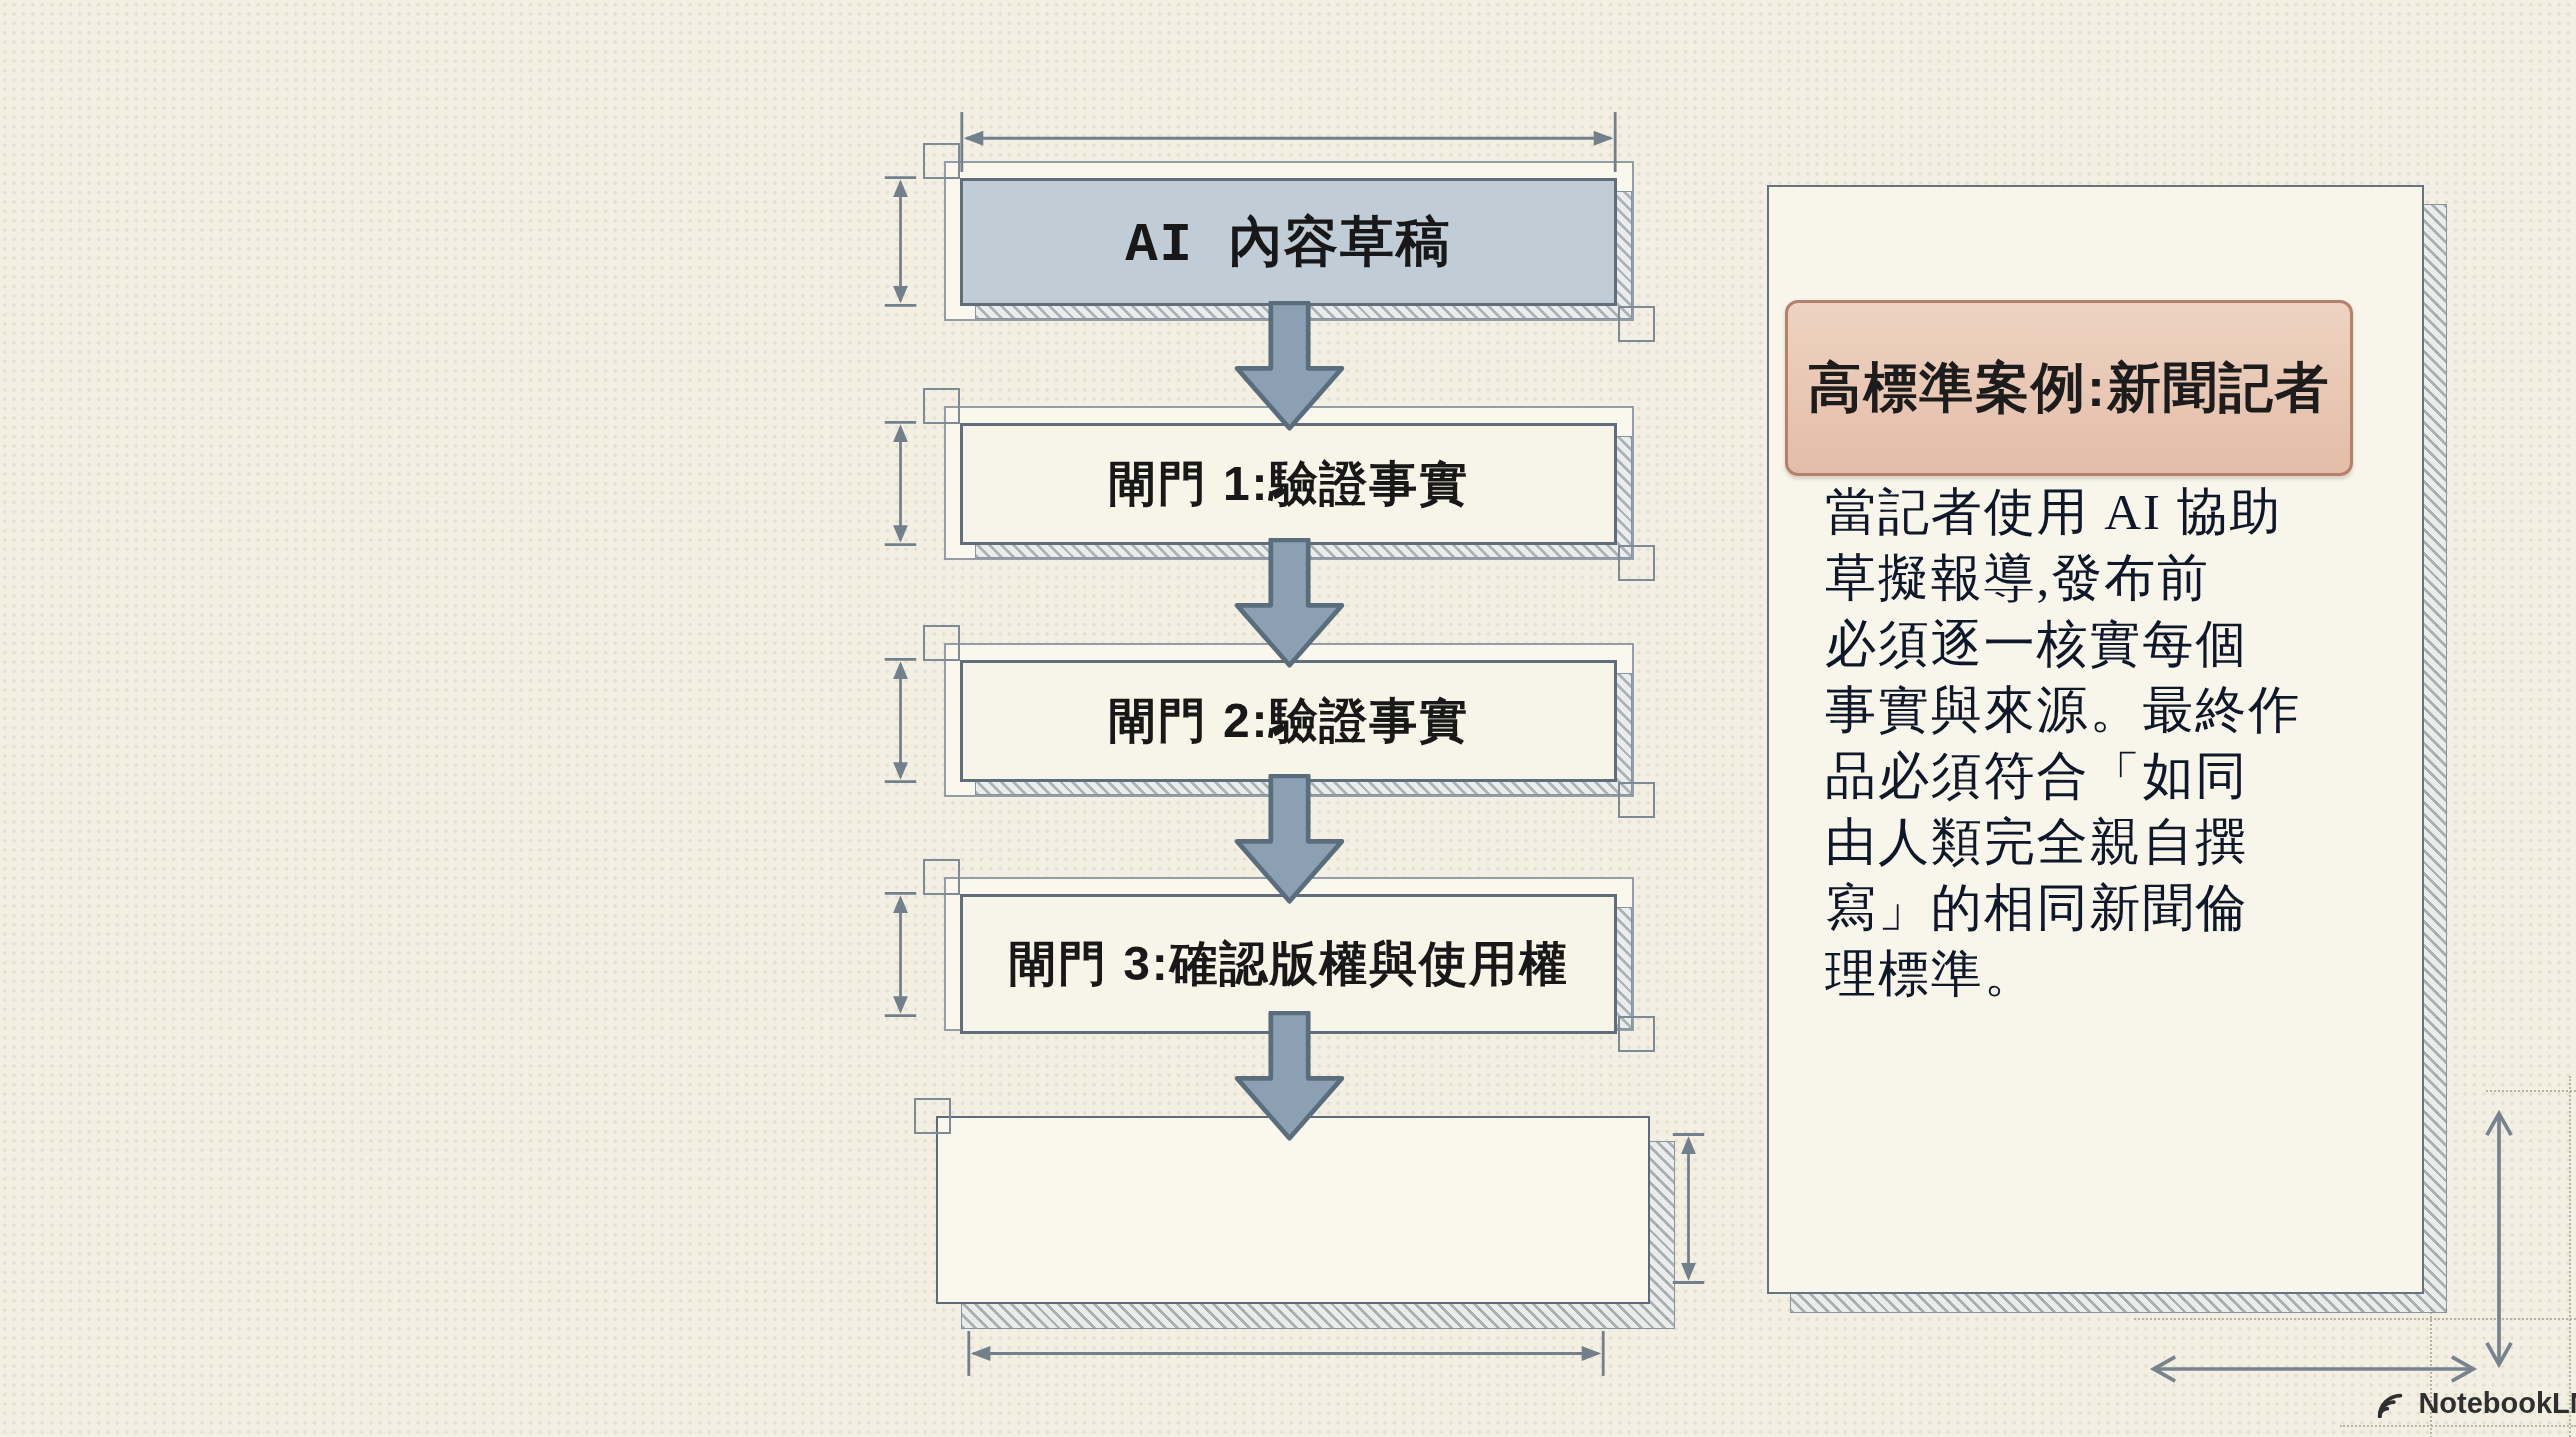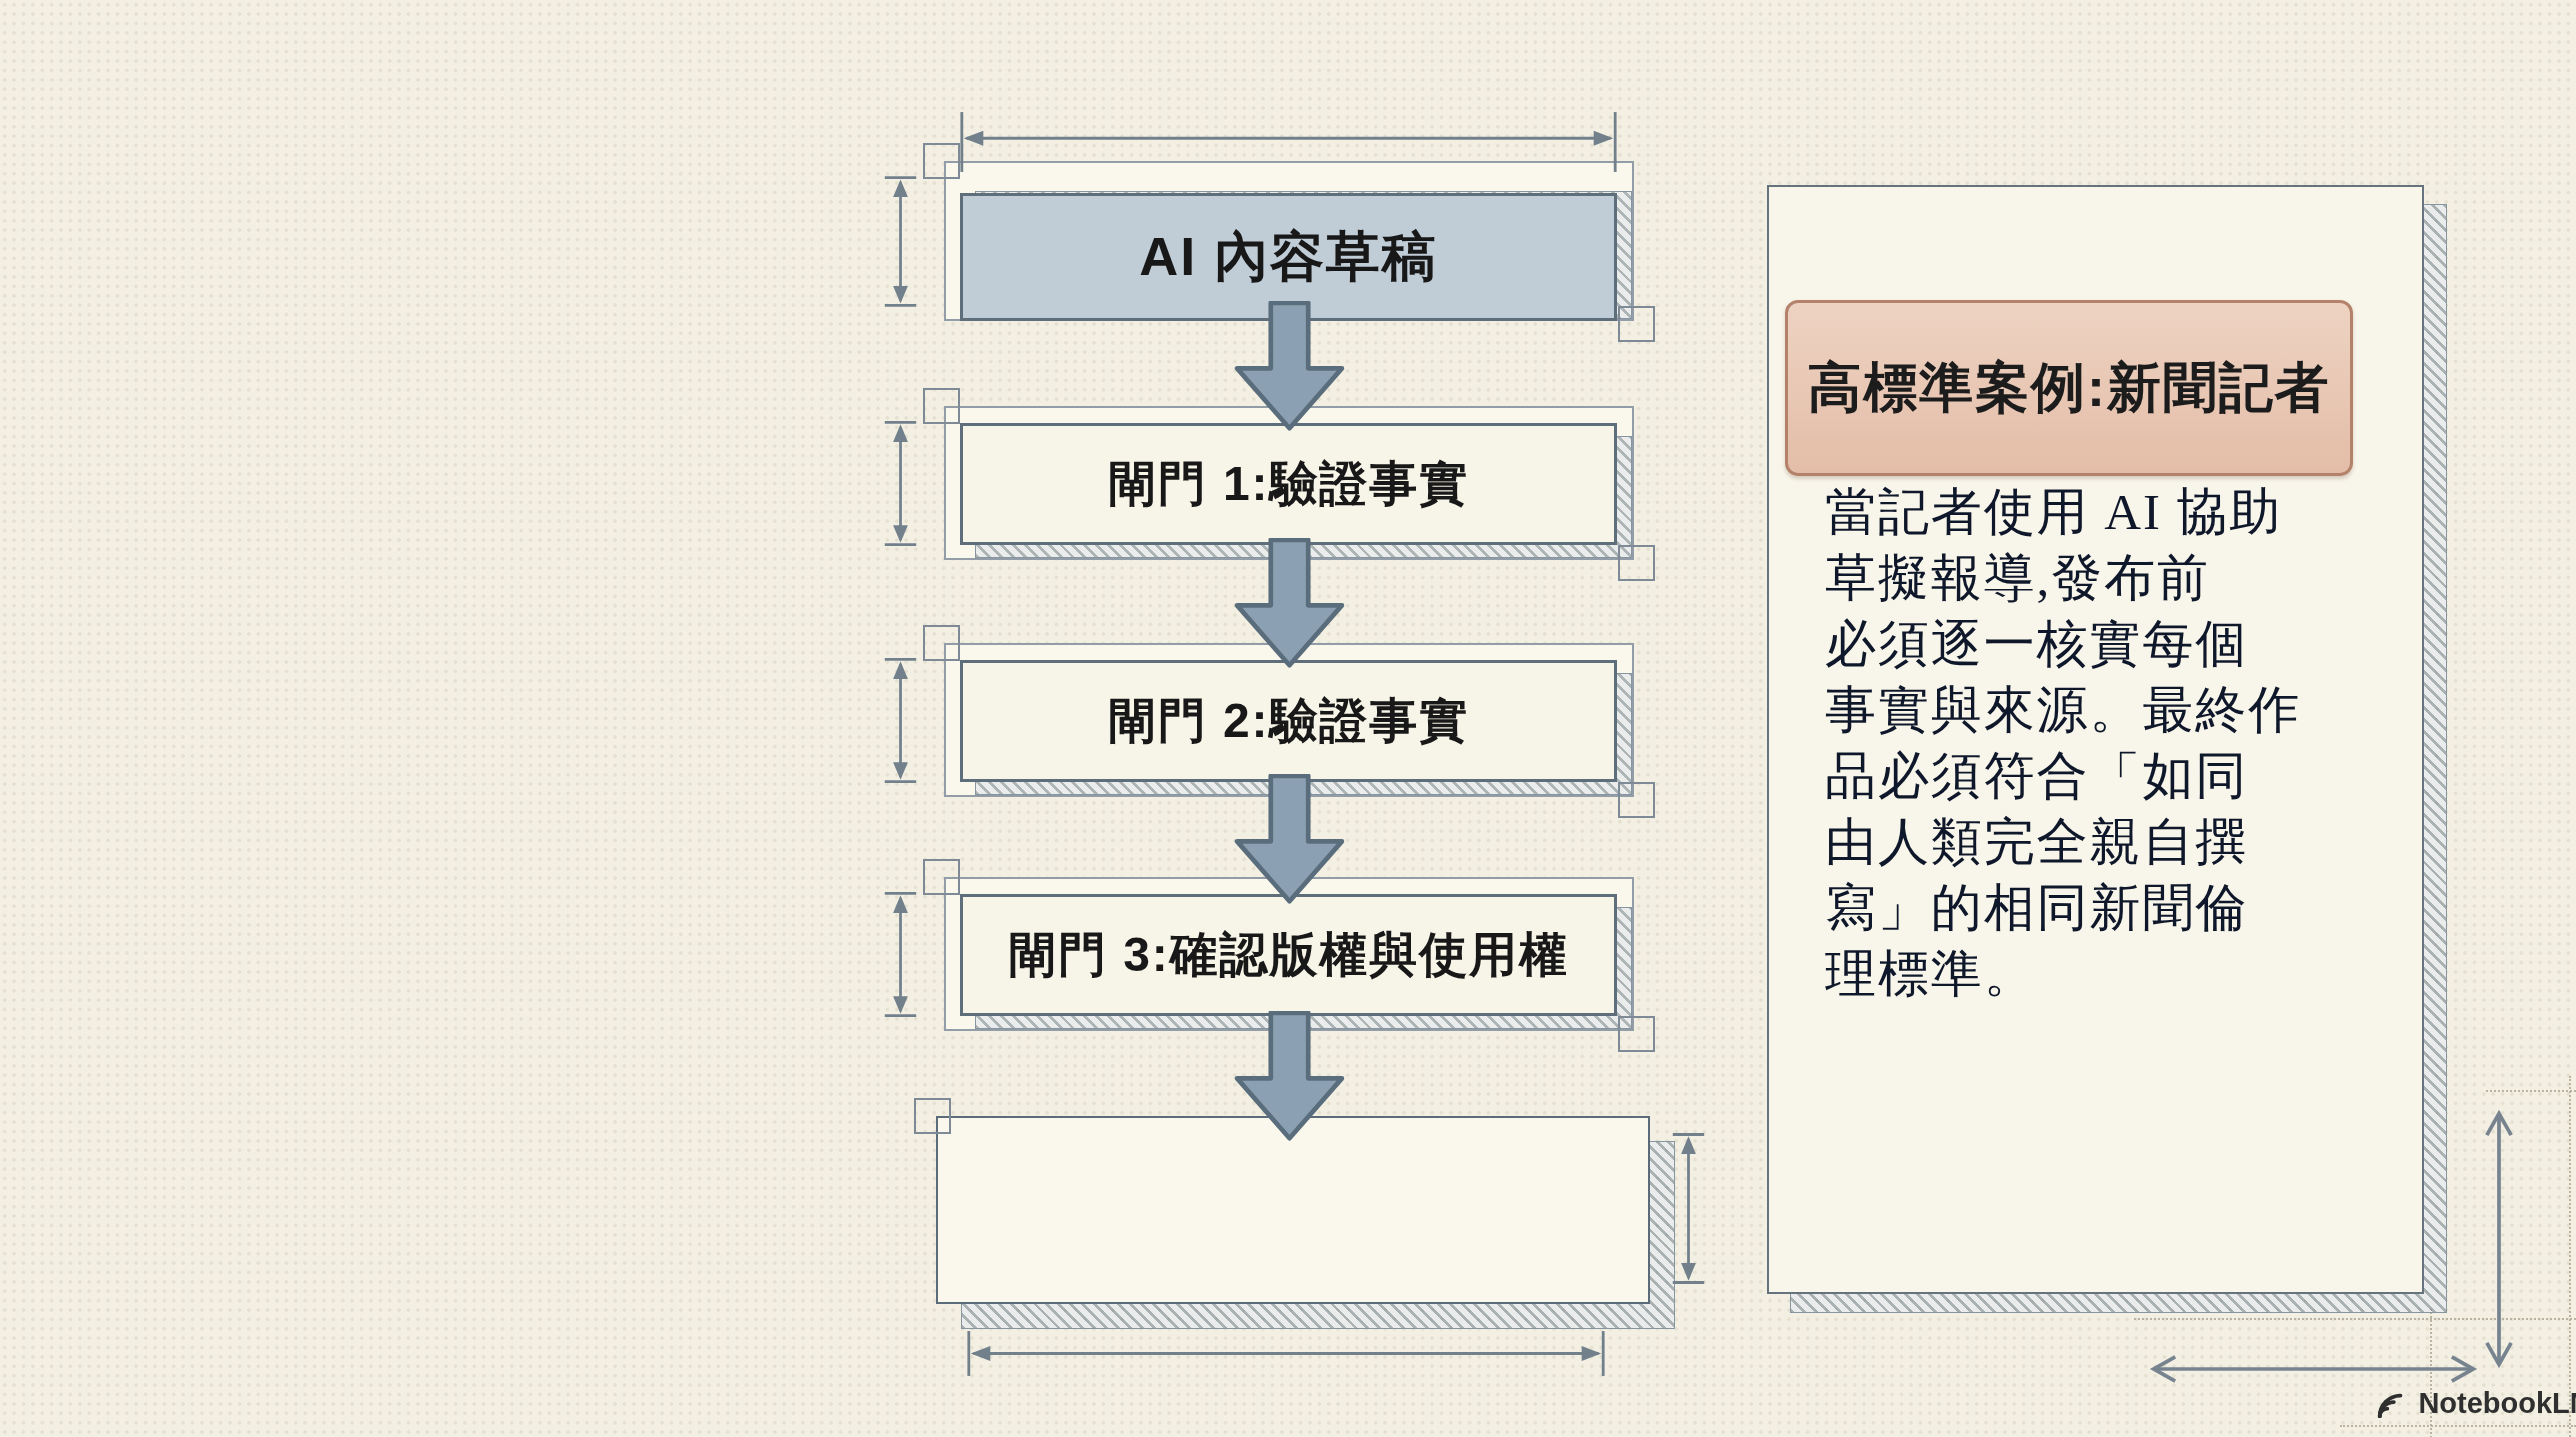--- a/index.html
+++ b/index.html
@@ -73,21 +73,21 @@
 
   <div class="dotline-v" style="left:2430px;top:1309px;height:129px;"></div>
   <div class="dotline-v" style="left:2569px;top:1076px;height:361px;"></div>
   <div class="dotline-h" style="left:2134px;top:1318px;width:442px;"></div>
   <div class="dotline-h" style="left:2340px;top:1425px;width:236px;"></div>
   <div class="dotline-h" style="left:2486px;top:1090px;width:90px;"></div>
 
   <div class="fbox" style="left:944px;top:161px;width:690px;height:160px;">
     <div class="frame"></div>
     <div class="inhatch hatch" style="left:31px;top:30px;width:657px;height:128px;"></div>
-    <div class="inner fs-draft" style="left:16px;top:32px;width:657px;height:128px;background:#c0cdd7;">
+    <div class="inner fs-draft" style="left:16px;top:17px;width:657px;height:128px;background:#c0cdd7;font-family:Liberation Mono, monospace;">
       <span>AI 內容草稿</span>
     </div>
     <div class="bracket" style="left:-20.6px;top:-18px;"></div>
     <div class="bracket" style="left:674px;top:145px;"></div>
   </div>
 
   <div class="fbox" style="left:944px;top:406px;width:690px;height:154px;">
     <div class="frame"></div>
     <div class="inhatch hatch" style="left:31px;top:30px;width:657px;height:122px;"></div>
     <div class="inner fs-gate" style="left:16px;top:17px;width:657px;height:122px;background:#f7f4e8;">
@@ -103,21 +103,21 @@
     <div class="inner fs-gate" style="left:16px;top:17px;width:657px;height:122px;background:#f7f4e8;">
       <span>閘門 2:驗證事實</span>
     </div>
     <div class="bracket" style="left:-20.6px;top:-18px;"></div>
     <div class="bracket" style="left:674px;top:139px;"></div>
   </div>
 
   <div class="fbox" style="left:944px;top:877px;width:690px;height:154px;">
     <div class="frame"></div>
     <div class="inhatch hatch" style="left:31px;top:30px;width:657px;height:122px;"></div>
-    <div class="inner fs-gate" style="left:16px;top:17px;width:657px;height:122px;background:#f7f4e8;">
+    <div class="inner fs-gate" style="left:16px;top:17px;width:657px;height:140px;background:#f7f4e8;">
       <span>閘門 3:確認版權與使用權</span>
     </div>
     <div class="bracket" style="left:-20.6px;top:-18px;"></div>
     <div class="bracket" style="left:674px;top:139px;"></div>
   </div>
 
   <div class="fbox" style="left:936px;top:1116px;width:714px;height:188px;">
     <div class="hatch" style="position:absolute;left:25px;top:25px;width:714px;height:188px;z-index:0;"></div>
     <div class="frame" style="border-color:#5c6b79;"></div>
     <div class="bracket" style="left:-22.5px;top:-18px;"></div>

